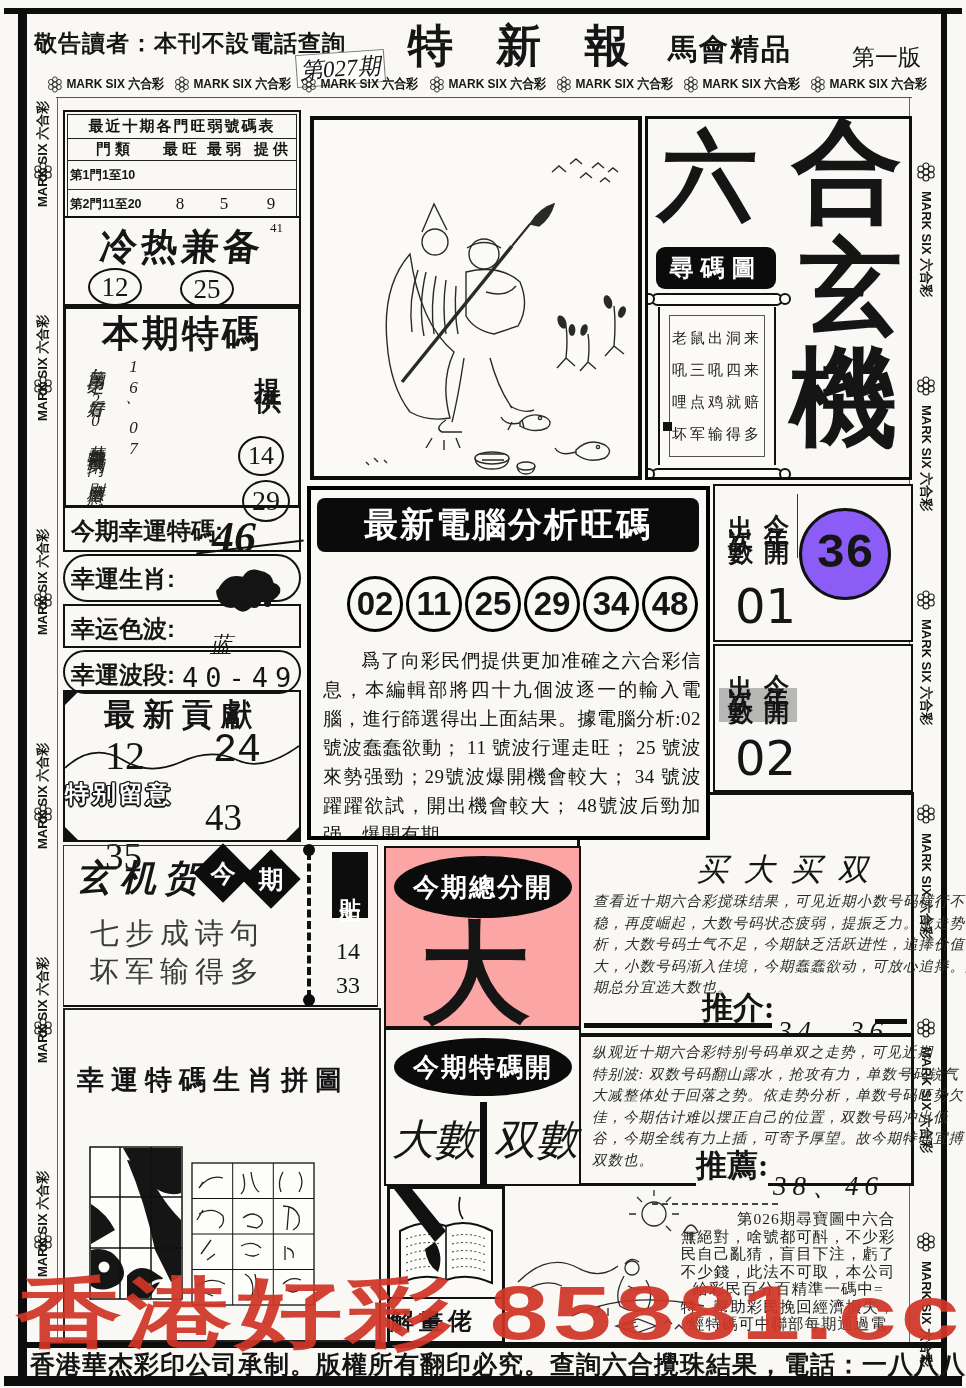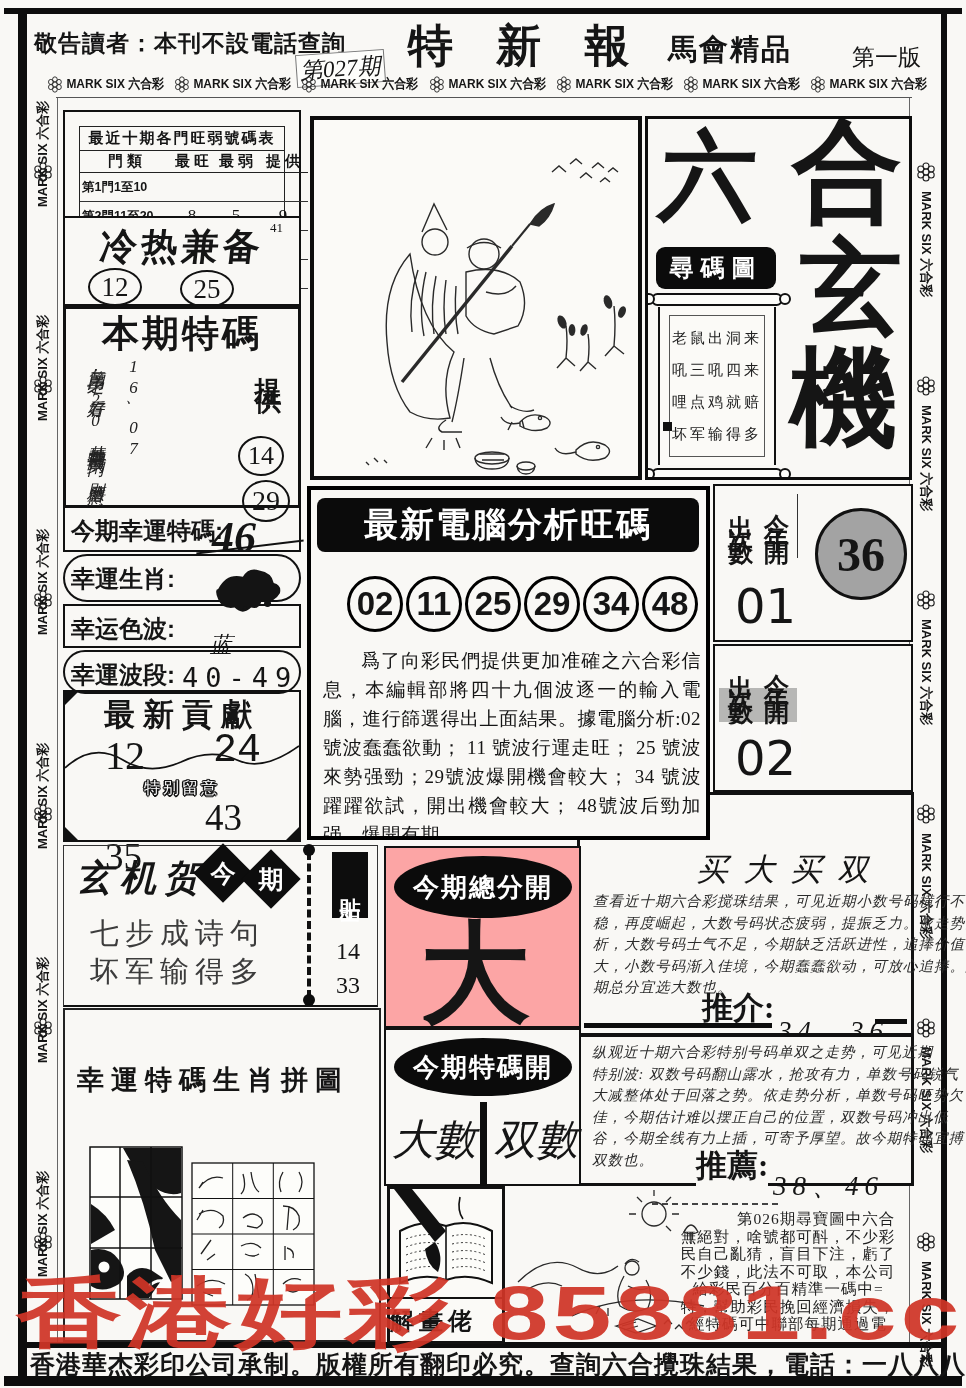--- a/index.html
+++ b/index.html
@@ -23,21 +23,21 @@
   
   .strip { top:100px; width:30px; height:1240px; display:flex; flex-direction:column; justify-content:space-between; align-items:center; }
   .strip-l { left:28px; } .strip-r { left:911px; }
   .strip-item { height:170px; display:flex; flex-direction:column; align-items:center; justify-content:center; gap:8px; }
   .strip-item span { display:block; white-space:nowrap; font-family:"Liberation Sans",sans-serif; font-size:13px; font-weight:700; width:16px; }
   .strip-l .strip-item span { transform:rotate(-90deg); }
   .strip-r .strip-item span { transform:rotate(90deg); }
   .vsep { top:98px; width:1px; height:1244px; background:#666; }
 
   
-  .stats-box { left:63px; top:110px; width:238px; height:206px; border:2px solid #111; padding:14px; }
+  .stats-box { left:63px; top:110px; width:238px; height:206px; border:2px solid #111; padding:2px; }
   .stats-in { border:1px solid #222; height:100%; }
   .stats-title { text-align:center; font-size:15px; font-weight:700; letter-spacing:2px; padding:2px 0; border-bottom:1px solid #222; font-family:"Liberation Sans",sans-serif; }
   .shead,.srow { display:grid; grid-template-columns:90px 44px 44px 50px; }
   .shead span { text-align:center; font-size:15px; font-weight:700; padding:1px 0; border-bottom:1px solid #222; font-family:"Liberation Sans",sans-serif; }
   .srow span { height:29px; display:flex; align-items:center; justify-content:center; border-bottom:1px solid #333; font-size:17px; }
   .srow span.l { font-size:12.5px; font-weight:700; justify-content:flex-start; padding-left:2px; font-family:"Liberation Sans",sans-serif; }
   .srow:last-child span { border-bottom:none; }
 
   .hotcold-box { left:63px; top:216px; width:238px; height:90px; border:2px solid #111; background:#f9f8f5; }
   .hotcold-title { text-align:center; font-size:37px; font-weight:900; transform:skewX(-6deg); margin-top:4px; letter-spacing:4px; }
@@ -62,21 +62,21 @@
   .strike46 { position:absolute; left:196px; top:546px; width:108px; height:2px; background:#111; transform:rotate(-7deg); z-index:3; }
   .smudge { position:absolute; left:212px; top:560px; width:72px; height:52px; z-index:2; }
   .vblue { position:absolute; left:210px; top:630px; font-size:22px; font-style:italic; z-index:2; }
   .vband { position:absolute; left:182px; top:662px; font-size:27px; letter-spacing:7px; z-index:2; font-family:"DejaVu Sans Mono",monospace; }
 
   .contrib-box { left:63px; top:690px; width:238px; height:152px; border:2px solid #111; overflow:visible; }
   .contrib-title { text-align:center; font-size:31px; font-weight:600; letter-spacing:8px; margin-top:2px; }
   .ct-n { position:absolute; font-size:40px; }
   .ct-12 { left:40px; top:40px; } .ct-24 { left:148px; top:36px;font-family:Liberation Mono, monospace; }
   .ct-35 { left:40px; top:104px; font-size:37px;margin-top:39px; } .ct-43 { left:140px; top:104px; font-size:37px; }
-  .ct-note { position:absolute; left:0; top:86px; width:100%; text-align:center; font-size:16px; font-weight:400; letter-spacing:3px; color:#fff;
+  .ct-note { position:absolute; left:0; top:86px; width:100%; text-align:left; font-size:24px; font-weight:700; letter-spacing:3px; color:#fff;
     text-shadow:-1.5px 0 #111,1.5px 0 #111,0 -1.5px #111,0 1.5px #111,-1px -1px #111,1px 1px #111,-1px 1px #111,1px -1px #111; }
   .corner { position:absolute; width:0; height:0; }
   .c-tl { left:-1px; top:-1px; border-top:15px solid #111; border-right:15px solid transparent; }
   .c-bl { left:-1px; bottom:-1px; border-bottom:15px solid #111; border-right:15px solid transparent; }
   .c-br { right:-1px; bottom:-1px; border-bottom:15px solid #111; border-left:15px solid transparent; }
 
   .mystery-box { left:63px; top:845px; width:315px; height:162px; border:1px solid #333; border-bottom:2px solid #111; }
   .myst-title { position:absolute; left:12px; top:8px; font-size:36px; font-weight:900; font-style:italic; letter-spacing:8px; }
   .diamond { position:absolute; width:42px; height:42px; background:#0d0d0d; transform:rotate(45deg); display:flex; align-items:center; justify-content:center; }
   .diamond b { transform:rotate(-45deg); color:#fff; font-size:25px; }
@@ -137,21 +137,21 @@
   .scroll-inner div { text-align:center; font-size:15px; letter-spacing:3px; line-height:32px; color:#222; white-space:nowrap; }
   .sq { position:absolute; left:3px; bottom:34px; width:9px; height:9px; background:#111; }
 
   .stat-box { left:713px; width:200px; border:2px solid #111; background:#f9f8f5; }
   .sb1 { top:484px; height:158px; }
   .sb2 { top:644px; height:148px; }
   .vcol { position:absolute; writing-mode:vertical-rl; text-orientation:upright; font-size:25px; font-weight:700; letter-spacing:13px; font-family:"Liberation Sans",sans-serif; }
   .vc1 { left:10px; top:8px; } .vc2 { left:46px; top:8px; }
   .stat-vline { position:absolute; left:82px; top:8px; width:1px; height:64px; background:#333; }
   .stat-count { position:absolute; left:20px; top:92px; font-size:48px; font-family:"DejaVu Sans",sans-serif; }
-  .stat-circle { position:absolute; left:100px; top:22px; width:92px; height:92px; border:3px solid #111; border-radius:50%; display:flex; align-items:center; justify-content:center; font-size:48px; font-weight:700; font-family:Liberation Serif, serif; background:#a3a3a3; }
+  .stat-circle { position:absolute; left:84px; top:22px; width:92px; height:92px; border:3px solid #111; border-radius:50%; display:flex; align-items:center; justify-content:center; font-size:48px; font-weight:700; font-family:Liberation Mono, monospace; background:#8b5cf6; }
   .sb2 .stat-count { top:84px; }
   .sb2 .stat-circle { top:16px; }
   .grayhl { position:absolute; left:4px; top:42px; width:78px; height:34px; background:#b7b7b5; z-index:0; }
   .fadehl { position:absolute; left:4px; top:78px; width:82px; height:36px; background:rgba(249,248,245,.55); z-index:1; }
   .sb2 .vcol { z-index:1; } .sb2 .stat-count,.sb2 .stat-circle { z-index:2; }
 
   .bigdouble-box { left:577px; top:792px; width:337px; height:244px; border:3px solid #111; background:#f9f8f5; z-index:1; }
   .bd-title { position:absolute; left:0; top:54px; width:100%; text-align:center; padding-left:90px; font-size:31px; font-style:italic; letter-spacing:16px; white-space:nowrap; }
   .hw-lines { position:absolute; font-style:italic; color:#2a2a2a; }
   .bd-lines { left:13px; top:96px; width:316px; }

